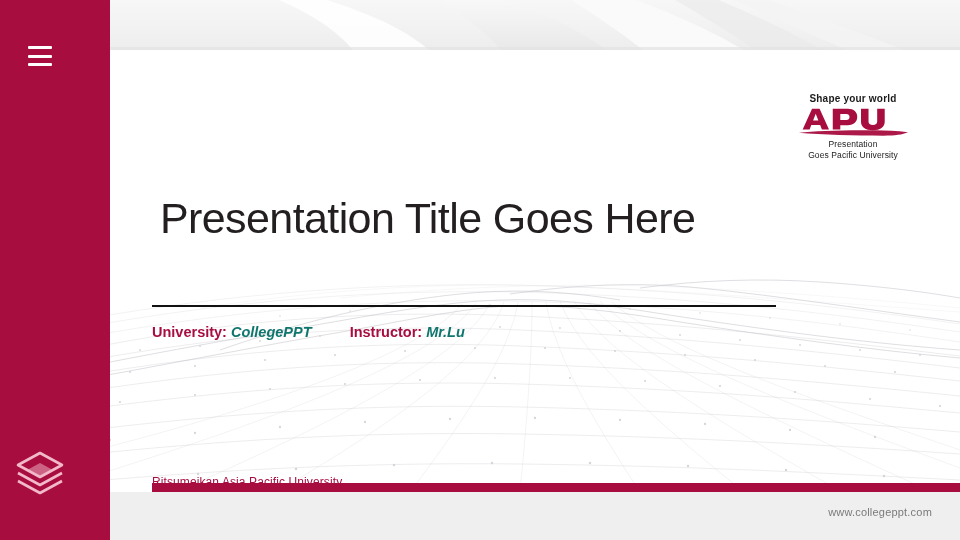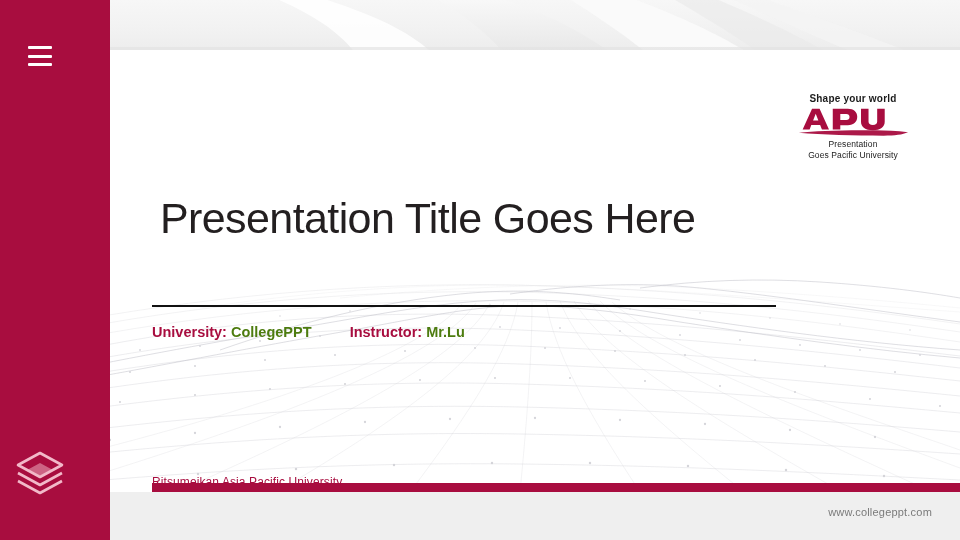--- a/index.html
+++ b/index.html
@@ -79,21 +79,21 @@
     background:#111111;
   }
 
   
   .byline{
     position:absolute;left:72px;top:272px;
     font-size:14.5px;font-weight:bold;line-height:20px;
     white-space:nowrap;
   }
   .byline .k{color:#a80d3f;}
-  .byline .v{color:#4d7c0f;}
+  .byline .v{color:#0f766e;font-style:italic;}
   .byline .gap{display:inline-block;width:30px;}
 
   
   .slide-footline{
     position:absolute;left:72px;top:425px;
     font-size:12px;color:#a80d3f;letter-spacing:.1px;
     white-space:nowrap;
   }
   .slide-bottom-bar{
     position:absolute;left:72px;top:433px;width:888px;height:9px;

